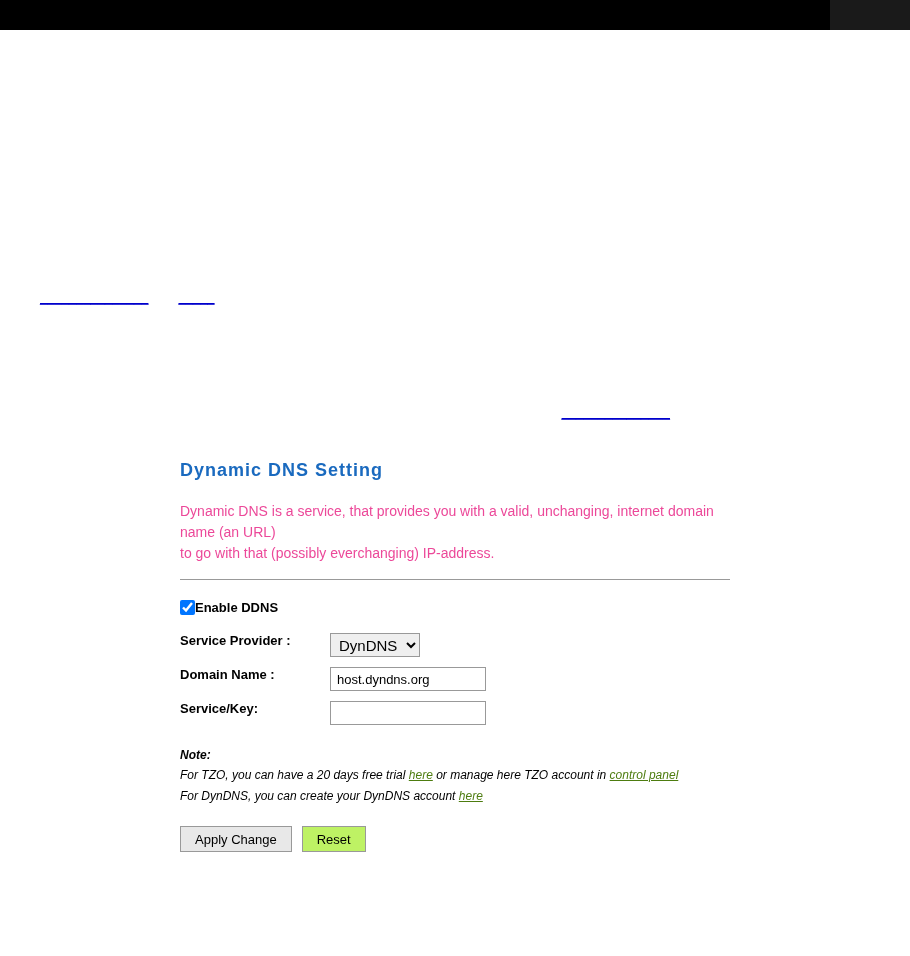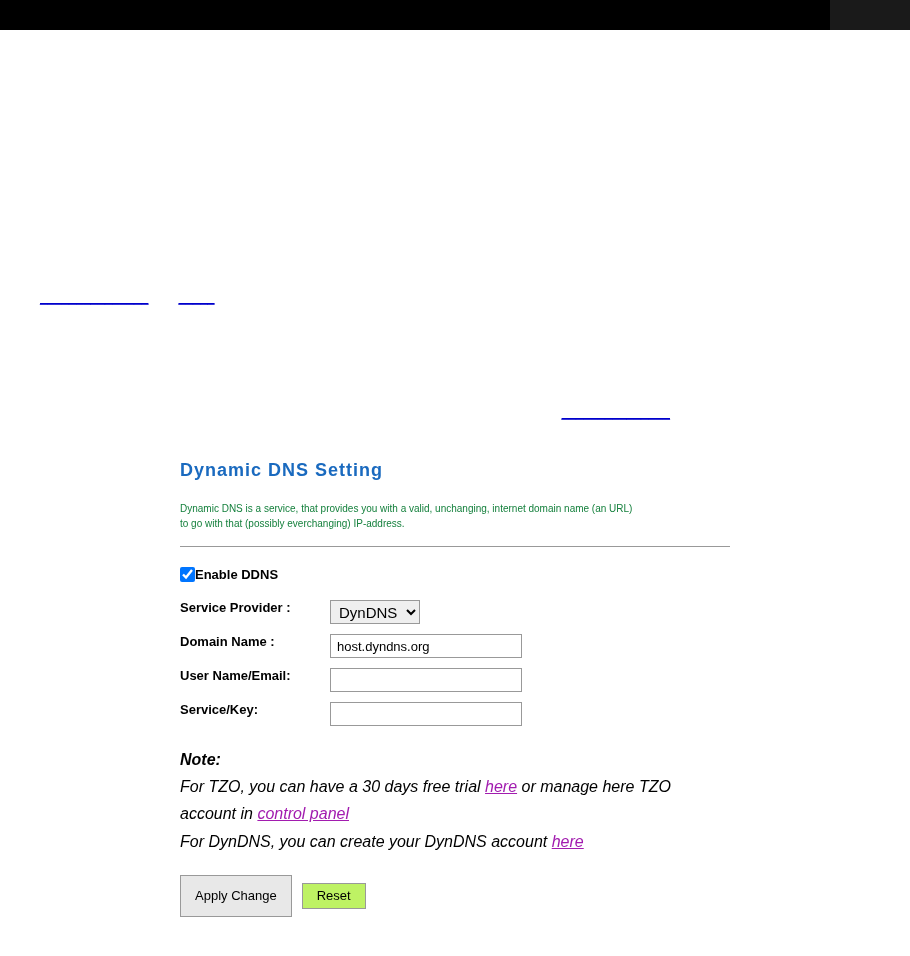--- a/index.html
+++ b/index.html
@@ -73,22 +73,22 @@
 
     .page-title {
       color: #1a6abf;
       font-size: 18px;
       font-weight: bold;
       margin-bottom: 20px;
       letter-spacing: 1px;
     }
 
     .description {
-      font-size: 10px;
-      color: #15803d;
+      font-size: 14px;
+      color: #ec4899;
       line-height: 1.5;
       margin-bottom: 15px;
     }
 
     .divider {
       border: none;
       border-top: 1px solid #999;
       margin: 10px 0 20px 0;
     }
 
@@ -123,65 +123,65 @@
       font-weight: bold;
       font-size: 13px;
       width: 150px;
       text-align: left;
     }
 
     .form-input {
       border: 1px solid #999;
       padding: 3px 6px;
       font-size: 13px;
-      width: 192px;
+      width: 156px;
       height: 24px;
     }
 
     .form-select {
       border: 1px solid #999;
       padding: 2px 4px;
       font-size: 15px;
       height: 24px;
       width: 90px;
       cursor: pointer;
     }
 
     .note-section {
       font-style: italic;
-      font-size: 16px;
+      font-size: 12px;
       margin-bottom: 20px;
       line-height: 1.7;
     }
 
     .note-label {
       font-weight: bold;
       font-style: italic;
     }
 
     .note-link {
-      color: #a21caf;
+      color: #4d7c0f;
       text-decoration: underline;
       cursor: pointer;
     }
 
     .button-row {
       display: flex;
       gap: 10px;
       align-items: center;
       margin-top: 10px;
     }
 
     .btn-apply {
       border: 1px solid #999;
       background: #e8e8e8;
       padding: 4px 14px;
       font-size: 13px;
       cursor: pointer;
-      height: 42px;
+      height: 26px;
     }
 
     .btn-reset {
       border: 1px solid #999;
       background: #bef264;
       padding: 4px 14px;
       font-size: 13px;
       cursor: pointer;
       height: 26px;
     }
@@ -226,34 +226,30 @@
           <option value="DynDNS">DynDNS</option>
           <option value="TZO">TZO</option>
         </select>
       </div>
 
       <div class="form-row">
         <label class="form-label">Domain Name :</label>
         <input type="text" class="form-input" value="host.dyndns.org" style="">
       </div>
 
-      <div class="form-row">
-        <label class="form-label">User Name/Email:</label>
-        <input type="text" class="form-input" value="" style="">
-      </div>
 
       <div class="form-row">
         <label class="form-label">Service/Key:</label>
         <input type="password" class="form-input" value="" style="">
       </div>
     </div>
 
     <div class="note-section">
       <span class="note-label">Note:</span><br>
-      <span>For TZO, you can have a 30 days free trial </span><a class="note-link" href="#">here</a><span> or manage here TZO account in </span><a class="note-link" href="#">control panel</a><br>
+      <span>For TZO, you can have a 20 days free trial </span><a class="note-link" href="#">here</a><span> or manage here TZO account in </span><a class="note-link" href="#">control panel</a><br>
       <span>For DynDNS, you can create your DynDNS account </span><a class="note-link" href="#">here</a>
     </div>
 
     <div class="button-row">
       <button class="btn-apply">Apply Change</button>
       <button class="btn-reset">Reset</button>
     </div>
   </div>
 </div>
 

